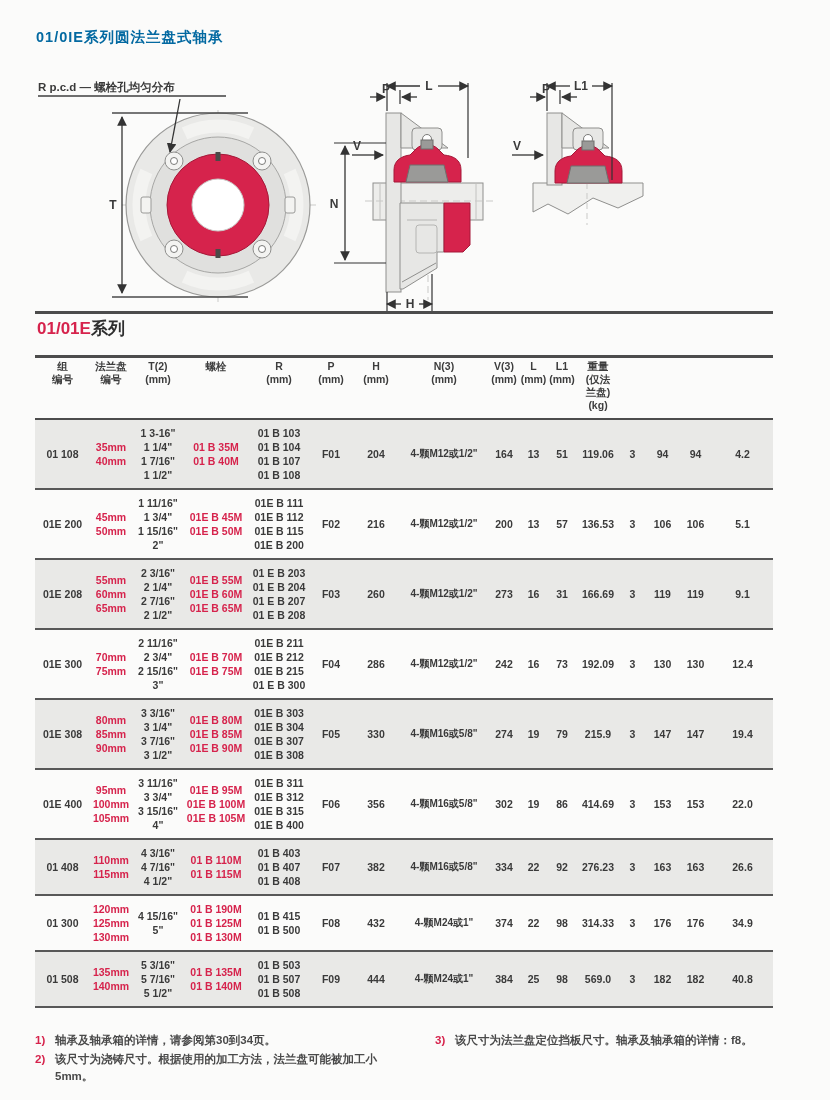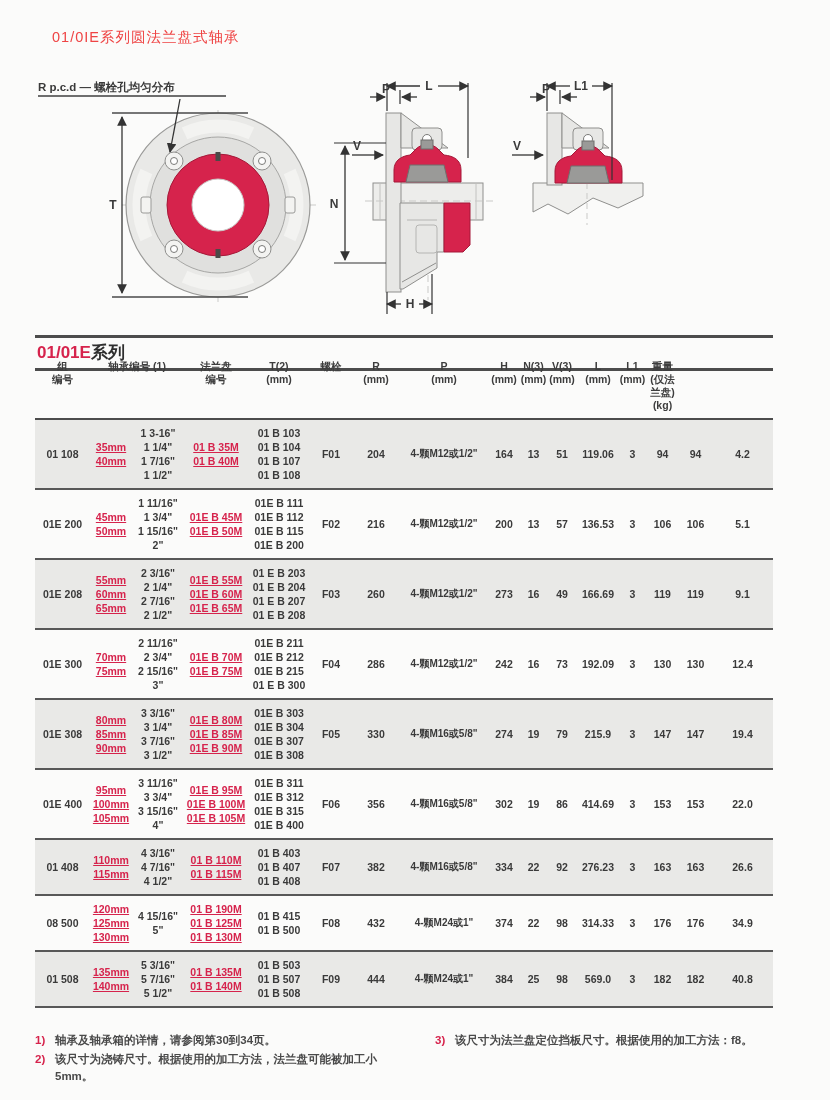--- a/index.html
+++ b/index.html
@@ -11,33 +11,33 @@
     --part-stroke:#8f8f8d;
   }
   *{margin:0;padding:0;box-sizing:border-box;}
   html,body{width:830px;height:1100px;}
   body{
     position:relative;background:#fbfbfa;overflow:hidden;
     font-family:"Liberation Sans","DejaVu Sans",sans-serif;
     color:var(--text-dark);
   }
   .page-title{
-    position:absolute;left:52px;top:28px;
-    font-size:14.5px;font-weight:400;color:#ef4444;letter-spacing:1px;
+    position:absolute;left:36px;top:28px;
+    font-size:14.5px;font-weight:700;color:#0369a1;letter-spacing:1px;
   }
   .diagram-band{position:absolute;left:30px;top:70px;width:780px;height:252px;}
   svg text{fill:#3a3a3a;font-weight:700;font-size:12px;font-family:"Liberation Sans","DejaVu Sans",sans-serif;}
   svg text.pcd{font-size:11.5px;font-weight:700;}
 
   
   .section-bar{
-    position:absolute;left:35px;top:335px;width:738px;
+    position:absolute;left:35px;top:311px;width:738px;
     border-top:3px solid var(--line-dark);
     border-bottom:3px solid var(--line-dark);
-    padding:3px 2px 4px 2px;
+    padding:3px 2px 15px 2px;
   }
   .section-bar .red{color:var(--accent);font-weight:700;font-size:17px;}
   .section-bar .blk{color:#2f2f2f;font-weight:700;font-size:17px;}
 
   
   .ftable{position:absolute;left:35px;top:352px;width:738px;}
   .thead,.trow{
     display:grid;
     grid-template-columns:55px 42px 52px 64px 62px 42px 48px 88px 32px 27px 30px 42px 27px 33px 33px 61px;
   }
@@ -47,21 +47,21 @@
     font-size:10.5px;font-weight:700;white-space:pre-line;line-height:13px;
   }
   .hcell.span2{grid-column:span 2;}
   .trow{border-bottom:2px solid #585858;padding:6px 0;min-height:66px;}
   .trow.shade{background:var(--row-gray);}
   .trow.short{min-height:56px;}
   .cell{
     display:flex;align-items:center;justify-content:center;text-align:center;
     font-size:10.5px;font-weight:600;white-space:pre-line;line-height:14px;color:#3a3a3a;
   }
-  .cell.red{color:var(--accent);text-decoration:underline;}
+  .cell.red{color:var(--accent);}
   .cell.c-bolt{font-size:10px;white-space:nowrap;}
 
   
   .footnotes{position:absolute;left:35px;top:1032px;width:742px;display:flex;gap:28px;}
   .fcol{display:flex;flex-direction:column;gap:2px;}
   .fcol.left{width:372px;}
   .fcol.right{width:342px;}
   .note{display:grid;grid-template-columns:20px 1fr;font-size:11.5px;font-weight:600;line-height:17px;color:#4a4a4a;}
   .note .num{color:var(--accent);font-weight:700;}
 </style>
@@ -188,21 +188,20 @@
 </div>
 
 <div class="section-bar">
   <span class="red">01/01E</span><span class="blk">系列</span>
 </div>
 
 <div class="ftable">
   <div class="thead">
     <div class="hcell">组
 编号</div>
-    <div class="hcell span2">轴承编号 (1)</div>
     <div class="hcell">法兰盘
 编号</div>
     <div class="hcell">T(2)
 (mm)</div>
     <div class="hcell">螺栓</div>
     <div class="hcell">R
 (mm)</div>
     <div class="hcell">P
 (mm)</div>
     <div class="hcell">H
@@ -286,21 +285,21 @@
 01E B 65M</div>
         <div class="cell c-bearing">01 E B 203
 01 E B 204
 01 E B 207
 01 E B 208</div>
         <div class="cell c-flange">F03</div>
         <div class="cell c-t">260</div>
         <div class="cell c-bolt">4-颗M12或1/2"</div>
         <div class="cell c-r">273</div>
         <div class="cell c-p">16</div>
-        <div class="cell c-h">49</div>
+        <div class="cell c-h">31</div>
         <div class="cell c-n">166.69</div>
         <div class="cell c-v">3</div>
         <div class="cell c-l">119</div>
         <div class="cell c-l1">119</div>
         <div class="cell c-weight">9.1</div>
       </div>
       <div class="trow">
         <div class="cell c-group">01E 300</div>
         <div class="cell c-shaft_mm red">70mm
 75mm</div>
@@ -400,21 +399,21 @@
         <div class="cell c-r">334</div>
         <div class="cell c-p">22</div>
         <div class="cell c-h">92</div>
         <div class="cell c-n">276.23</div>
         <div class="cell c-v">3</div>
         <div class="cell c-l">163</div>
         <div class="cell c-l1">163</div>
         <div class="cell c-weight">26.6</div>
       </div>
       <div class="trow short">
-        <div class="cell c-group">08 500</div>
+        <div class="cell c-group">01 300</div>
         <div class="cell c-shaft_mm red">120mm
 125mm
 130mm</div>
         <div class="cell c-shaft_in">4 15/16"
 5"</div>
         <div class="cell c-bearing_m red">01 B 190M
 01 B 125M
 01 B 130M</div>
         <div class="cell c-bearing">01 B 415
 01 B 500</div>
@@ -464,16 +463,16 @@
       <span>轴承及轴承箱的详情，请参阅第30到34页。</span>
     </div>
     <div class="note">
       <span class="num">2)</span>
       <span>该尺寸为浇铸尺寸。根据使用的加工方法，法兰盘可能被加工小5mm。</span>
     </div>
   </div>
   <div class="fcol right">
     <div class="note">
       <span class="num">3)</span>
-      <span>该尺寸为法兰盘定位挡板尺寸。根据使用的加工方法：f8。</span>
+      <span>该尺寸为法兰盘定位挡板尺寸。轴承及轴承箱的详情：f8。</span>
     </div>
   </div>
 </div>
 
 </body></html>

